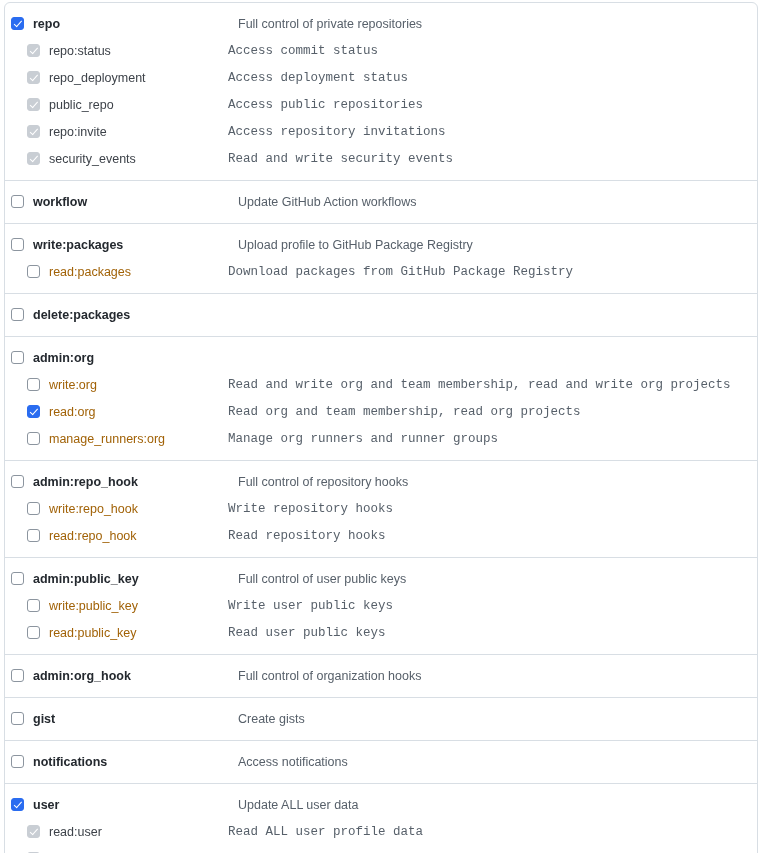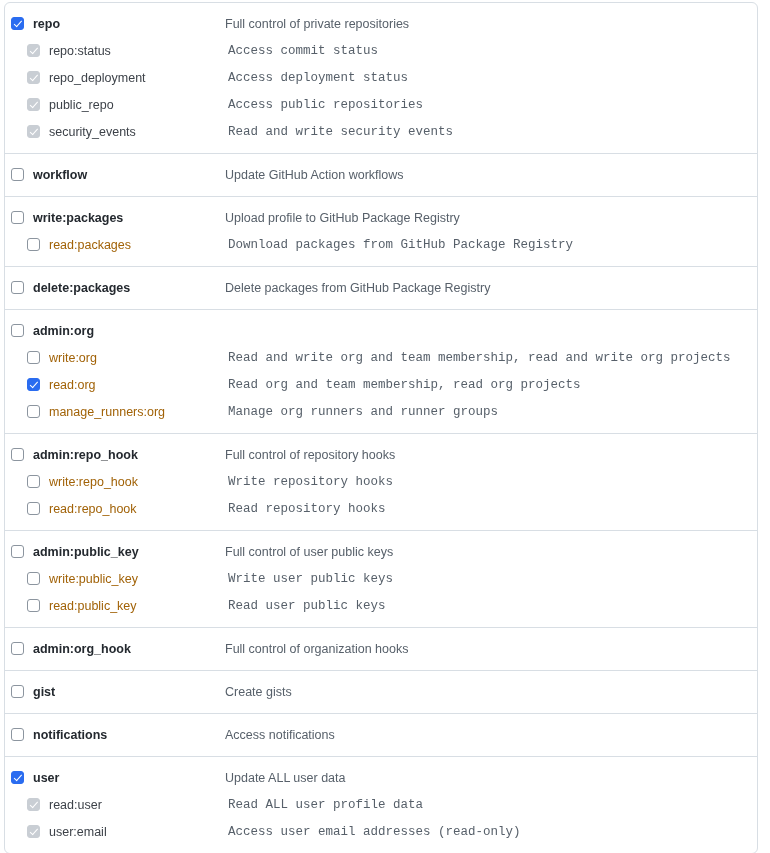--- a/index.html
+++ b/index.html
@@ -93,21 +93,21 @@
   
   .scope-desc{
     position:absolute;
     left:223px;
     font-size:12.5px;
     line-height:16px;
     color:#57606a;
     white-space:nowrap;
     font-weight:400;
   }
-  .scope-row.parent .scope-desc{left:220px;}
+  .scope-row.parent .scope-desc{left:233px;}
   .scope-row.child .scope-desc{left:223px;font-family:Liberation Mono, monospace;}
 </style>
 </head>
 <body>
 
 <div class="scopes-panel" id="panel">
     <div class="scope-group">
       <div class="scope-row parent">
         <span class="cb-cell">
           <span class="cbx checked"></span>
@@ -133,20 +133,27 @@
         <span class="cb-cell">
           <span class="cbx disabled-checked"></span>
         </span>
         <span class="scope-label">public_repo</span>
         <span class="scope-desc">Access public repositories</span>
       </div>
       <div class="scope-row child dim">
         <span class="cb-cell">
           <span class="cbx disabled-checked"></span>
         </span>
+        <span class="scope-label">repo:invite</span>
+        <span class="scope-desc">Access repository invitations</span>
+      </div>
+      <div class="scope-row child dim">
+        <span class="cb-cell">
+          <span class="cbx disabled-checked"></span>
+        </span>
         <span class="scope-label">security_events</span>
         <span class="scope-desc">Read and write security events</span>
       </div>
     </div>
     <div class="scope-group">
       <div class="scope-row parent">
         <span class="cb-cell">
           <span class="cbx"></span>
         </span>
         <span class="scope-label">workflow</span>
@@ -168,21 +175,20 @@
         <span class="scope-label">read:packages</span>
         <span class="scope-desc">Download packages from GitHub Package Registry</span>
       </div>
     </div>
     <div class="scope-group">
       <div class="scope-row parent">
         <span class="cb-cell">
           <span class="cbx"></span>
         </span>
         <span class="scope-label">delete:packages</span>
-        <span class="scope-desc">Delete packages from GitHub Package Registry</span>
       </div>
     </div>
     <div class="scope-group">
       <div class="scope-row parent">
         <span class="cb-cell">
           <span class="cbx"></span>
         </span>
         <span class="scope-label">admin:org</span>
       </div>
       <div class="scope-row child">

